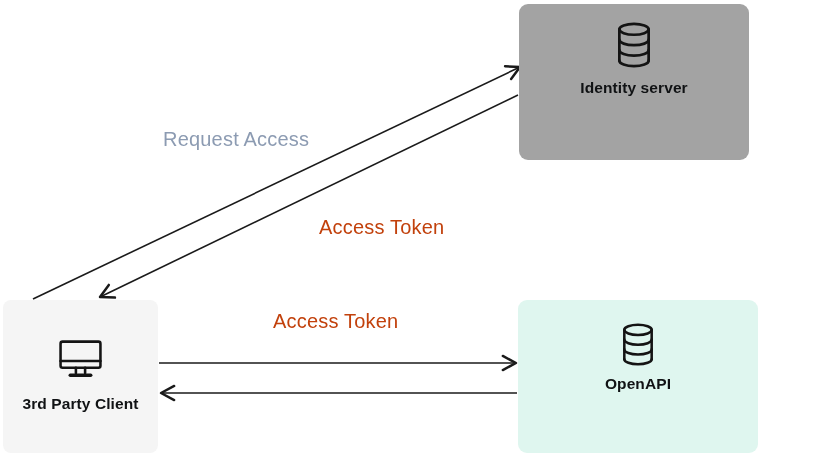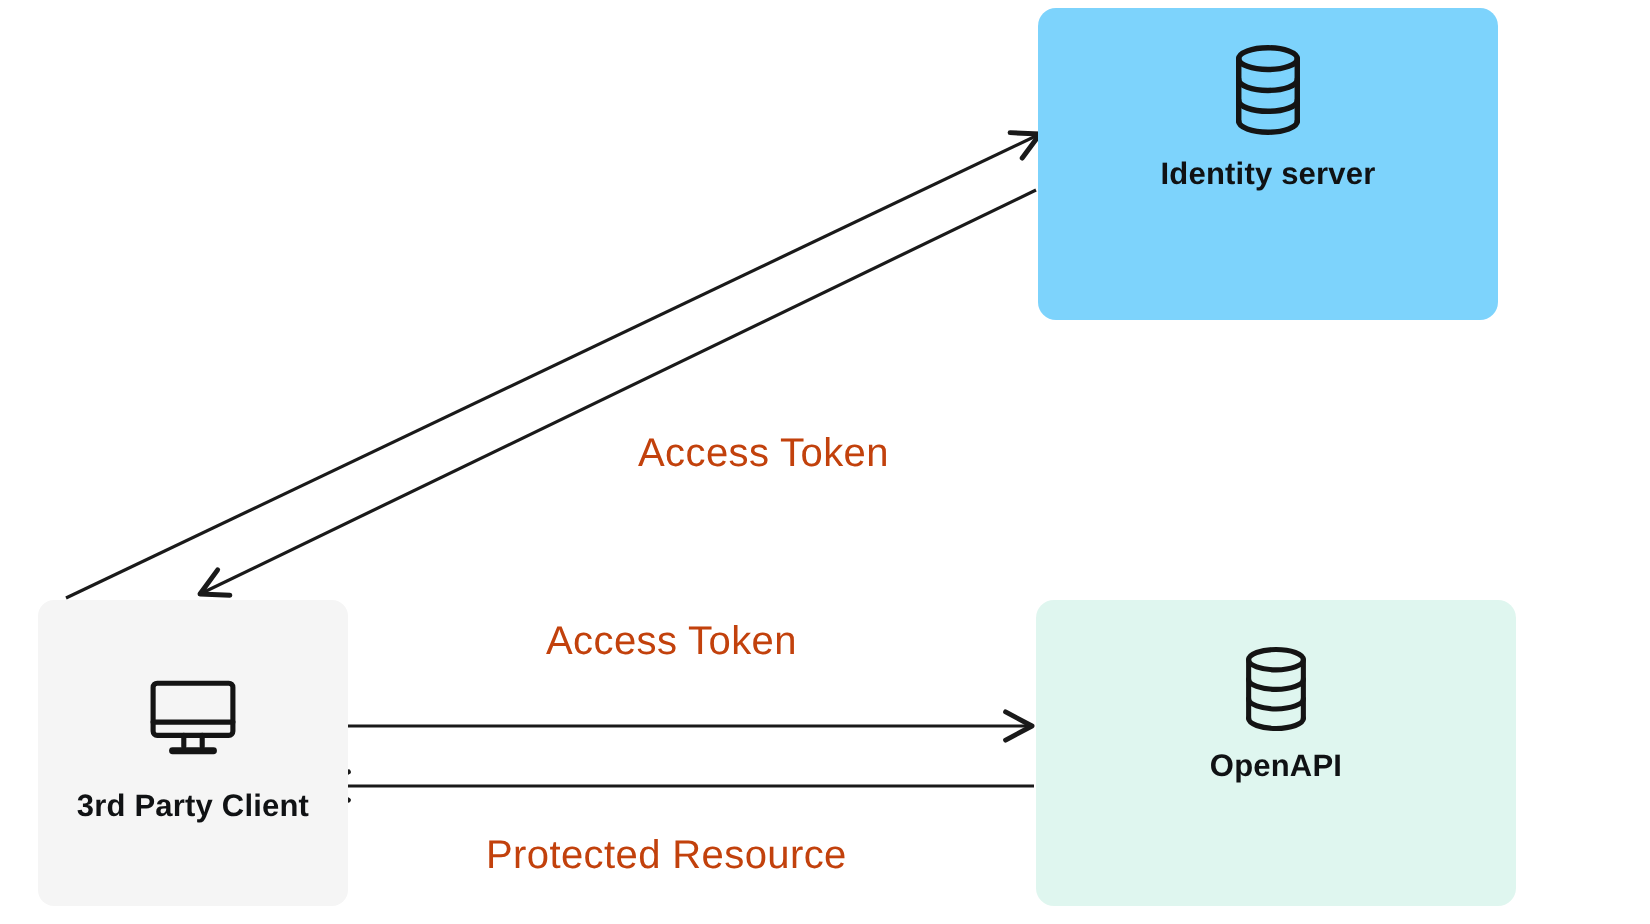--- a/index.html
+++ b/index.html
@@ -31,28 +31,28 @@
     font-weight: bold;
     font-size: 15.5px;
     color: #101214;
     letter-spacing: 0.1px;
     white-space: nowrap;
   }
 
   .node-identity {
     left: 519px; top: 4px;
     width: 230px; height: 156px;
-    background: #7dd3fc;
+    background: #a3a3a3;
     border-radius: 9px;
     padding-top: 18px;
   }
   .node-identity .node-icon { margin-bottom: 11px; }
 
   .node-client {
-    left: 19px; top: 300px;
+    left: 3px; top: 300px;
     width: 155px; height: 153px;
     background: #F5F5F5;
     border-radius: 8px;
     padding-top: 36px;
   }
   .node-client .node-icon { margin-bottom: 12px; }
 
   .node-openapi {
     left: 518px; top: 300px;
     width: 240px; height: 153px;
@@ -90,26 +90,26 @@
 
     <line x1="33" y1="299" x2="520" y2="67" stroke="#1A1A1A" stroke-width="1.6" marker-end="url(#chev)"></line>
 
     <line x1="518" y1="95" x2="100" y2="297" stroke="#1A1A1A" stroke-width="1.6" marker-end="url(#chev)"></line>
 
     <line x1="159" y1="363" x2="516" y2="363" stroke="#1A1A1A" stroke-width="1.6" marker-end="url(#chev)"></line>
 
     <line x1="517" y1="393" x2="161" y2="393" stroke="#1A1A1A" stroke-width="1.6" marker-end="url(#chev)"></line>
   </svg>
 
+  <div class="edge-label muted lbl-request-access">Request Access</div>
 
   <div class="edge-label lbl-access-token-top">Access Token</div>
 
   <div class="edge-label lbl-access-token-bot">Access Token</div>
 
-  <div class="edge-label lbl-protected-res">Protected Resource</div>
 
   <div class="node node-identity">
     <svg class="node-icon" width="38" height="46" viewBox="0 0 36 44" xmlns="http://www.w3.org/2000/svg" fill="none" stroke="#141414" stroke-width="2.6" stroke-linecap="round">
       <ellipse cx="18" cy="7" rx="14" ry="5.2"></ellipse>
       <path d="M4 7 V37"></path>
       <path d="M32 7 V37"></path>
       <path d="M4 17 a14 5.2 0 0 0 28 0"></path>
       <path d="M4 27 a14 5.2 0 0 0 28 0"></path>
       <path d="M4 37 a14 5.2 0 0 0 28 0"></path>
     </svg>

